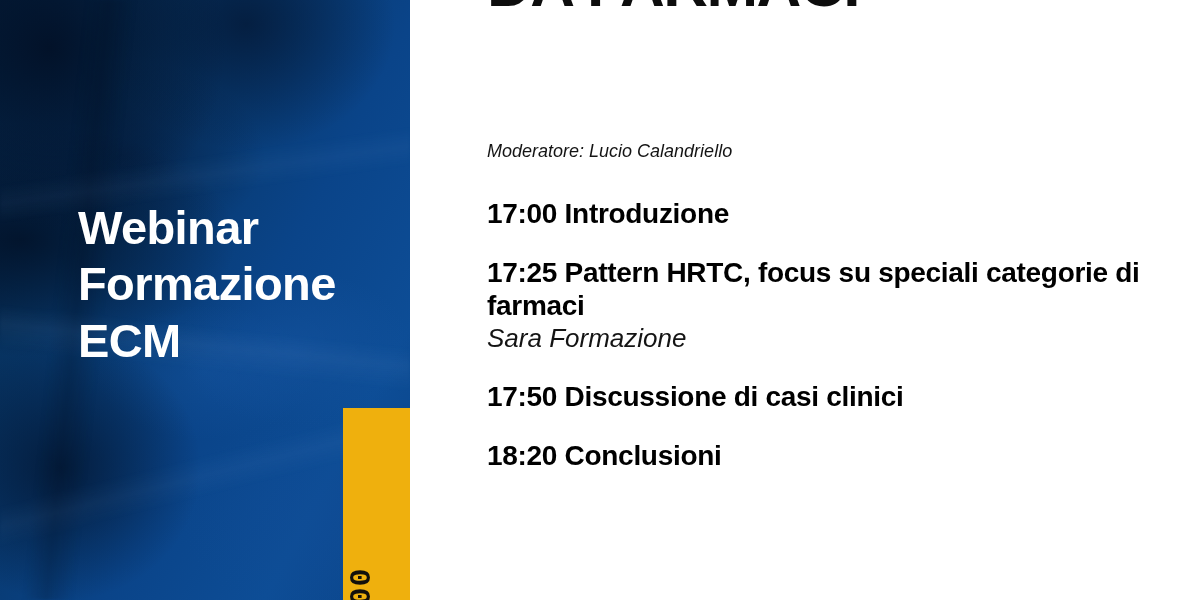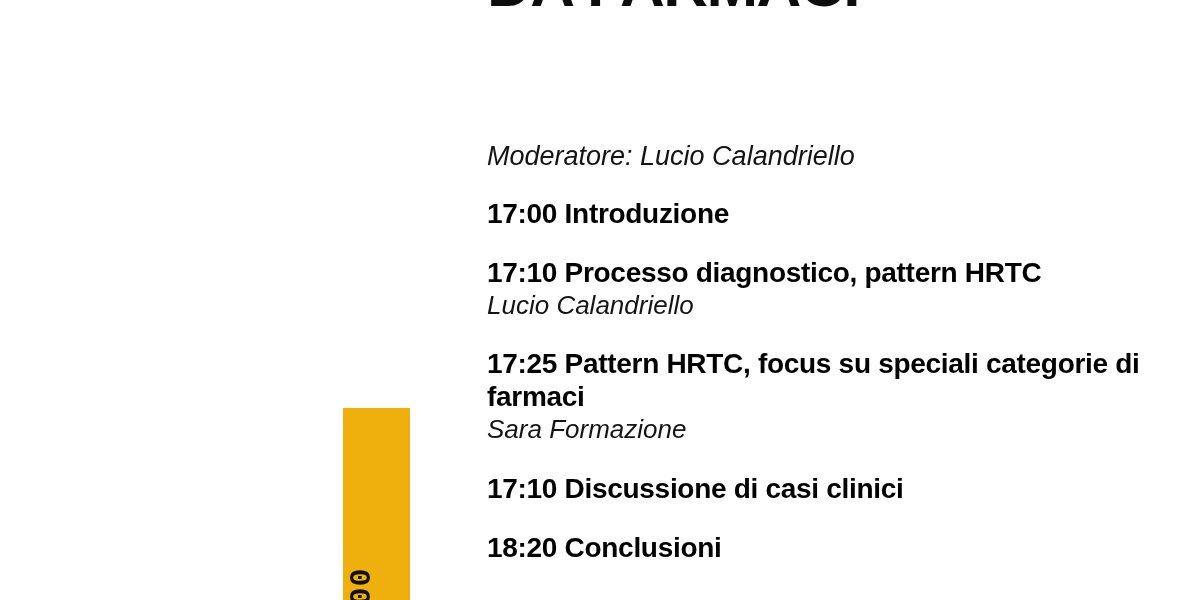--- a/index.html
+++ b/index.html
@@ -119,21 +119,21 @@
     letter-spacing: -1.5px;
     white-space: nowrap;
   }
 
   .moderator {
     position: absolute;
     left: 0;
     top: 140px;
     margin: 0;
     color: #141414;
-    font-size: 27px;
+    font-size: 18px;
     font-style: italic;
     font-weight: 400;
     line-height: 1.25;
     white-space: nowrap;
   }
 
   .agenda {
     position: absolute;
     left: 0;
     top: 197px;
@@ -162,46 +162,52 @@
     line-height: 1.2;
     margin-top: 1px;
   }
   .agenda-speaker:empty { display: none; }
 </style>
 </head>
 <body>
 
 <div class="poster">
 
+  <div class="left-panel">
+    <div class="texture"></div>
+    <div class="texture-streaks"></div>
+
+    <div class="left-heading">
+      <span class="line">Webinar</span>
+      <span class="line">Formazione</span>
+      <span class="line">ECM</span>
+    </div>
+  </div>
 
   <div class="date-band">
     <span class="date-band-text">O 17:00</span>
   </div>
 
   <div class="content">
 
     <h1 class="event-title">DA FARMACI</h1>
 
     <p class="moderator">Moderatore: Lucio Calandriello</p>
 
     <ul class="agenda">
       <li class="agenda-item">
         <span class="agenda-title">17:00 Introduzione</span>
 
       </li>
       <li class="agenda-item">
-        <span class="agenda-title">17:10 Processo diagnostico, pattern HRTC</span>
-        <span class="agenda-speaker">Lucio Calandriello</span>
-      </li>
-      <li class="agenda-item">
         <span class="agenda-title">17:25 Pattern HRTC, focus su speciali categorie di farmaci</span>
         <span class="agenda-speaker">Sara Formazione</span>
       </li>
       <li class="agenda-item">
-        <span class="agenda-title">17:10 Discussione di casi clinici</span>
+        <span class="agenda-title">17:50 Discussione di casi clinici</span>
       </li>
       <li class="agenda-item">
         <span class="agenda-title">18:20 Conclusioni</span>
 
       </li>
     </ul>
 
   </div>
 </div>
 

